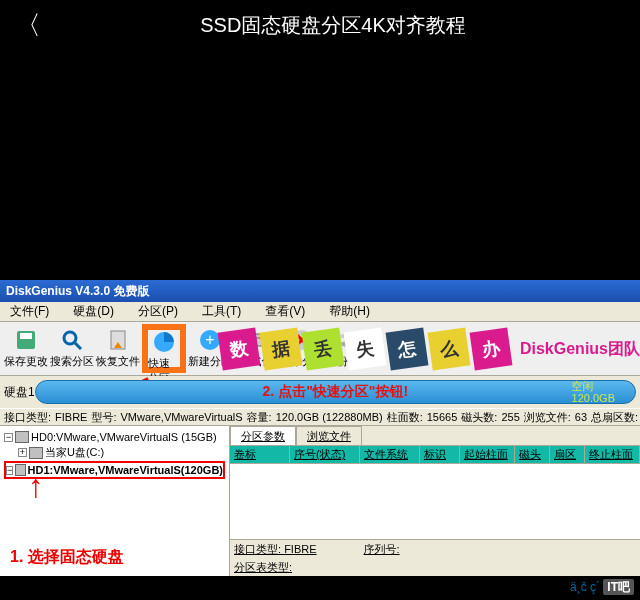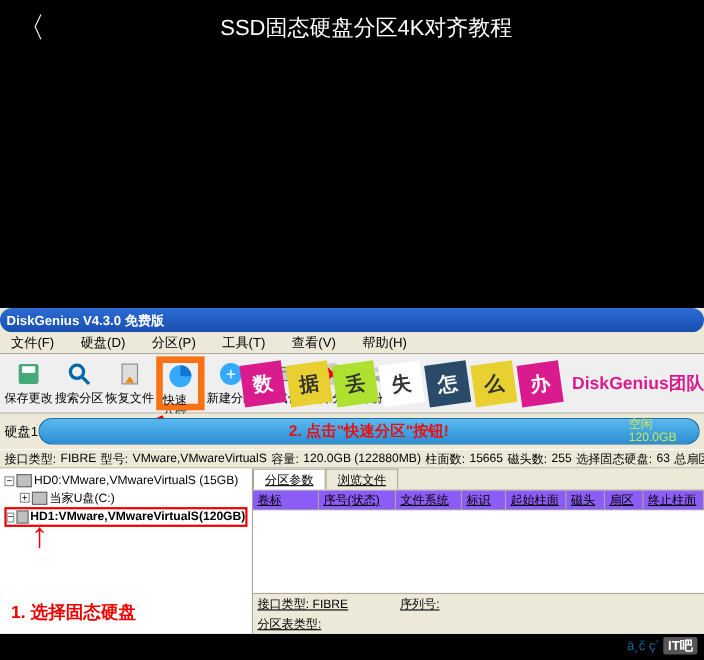--- a/index.html
+++ b/index.html
@@ -2,21 +2,21 @@
 <html><head>
 <meta charset="utf-8">
 <style>
 * { margin: 0; padding: 0; box-sizing: border-box; }
 body { width: 640px; height: 600px; background: #000; font-family: "SimSun", Arial, sans-serif; overflow: hidden; position: relative; }
 .mobile-header { height: 50px; display: flex; align-items: center; padding: 0 15px; color: #fff; }
 .back-chevron { font-size: 26px; font-weight: 200; margin-right: 40px; }
 .mobile-title { font-size: 20px; flex: 1; text-align: center; margin-right: 40px; }
 .black-area { height: 230px; background: #000; }
 .app-window { background: #ece9d8; position: relative; }
-.titlebar { height: 22px; background: linear-gradient(#2b6bd3, #1a4fb0); color: #fff; font-size: 12px; display: flex; align-items: center; padding: 0 6px; font-weight: bold; border-radius: 11px; }
+.titlebar { height: 22px; background: linear-gradient(#2b6bd3, #1a4fb0); color: #fff; font-size: 12px; display: flex; align-items: center; padding: 0 6px; font-weight: bold; }
 .menubar { height: 20px; background: #ece9d8; border-bottom: 1px solid #aca899; display: flex; align-items: center; padding: 0 4px; gap: 12px; font-size: 12px; }
 .menu-item { padding: 0 6px; cursor: default; }
 .toolbar { height: 54px; background: #efefef; border-bottom: 1px solid #aca899; display: flex; padding: 2px 4px; gap: 2px; position: relative; }
 .tool-btn { width: 44px; display: flex; flex-direction: column; align-items: center; justify-content: center; font-size: 11px; gap: 2px; }
 .tool-btn.highlighted { border: 6px solid #f97316; justify-content: space-between; }
 .tool-icon { width: 24px; height: 24px; display: flex; align-items: center; justify-content: center; }
 .tool-icon svg { width: 24px; height: 24px; }
 .banner { position: absolute; right: 0; top: 0; height: 54px; display: flex; align-items: center; }
 .banner-block { width: 38px; height: 38px; transform: rotate(-8deg); margin: 0 2px; display: flex; align-items: center; justify-content: center; font-size: 18px; color: #fff; font-weight: bold; }
 .banner-text { font-size: 16px; color: #d91b8e; font-weight: bold; margin-left: 8px; }
@@ -34,21 +34,21 @@
 .tree-expander { width: 9px; height: 9px; border: 1px solid #888; display: inline-flex; align-items: center; justify-content: center; font-size: 9px; line-height: 1; }
 .tree-drive-icon { width: 14px; height: 12px; background: #c0c0c0; border: 1px solid #666; }
 .tree-indent { margin-left: 14px; }
 .red-arrow-1 { position: absolute; top: 42px; left: 28px; font-size: 32px; color: #e00; font-weight: bold; }
 .annotation-1 { position: absolute; bottom: 8px; left: 10px; color: #e00; font-size: 16px; font-weight: bold; }
 .red-arrow-2 { position: absolute; top: -8px; left: 138px; font-size: 28px; color: #e00; font-weight: bold; transform: rotate(-25deg); }
 .table-panel { flex: 1; display: flex; flex-direction: column; text-decoration: underline; }
 .tab-row { height: 20px; background: #ece9d8; display: flex; font-size: 11px; border-bottom: 1px solid #aca899; }
 .tab { padding: 2px 10px; border: 1px solid #aca899; background: #fff; border-bottom: none; }
 .tab.inactive { background: #ece9d8; }
-.table-header { height: 18px; background: #8b5cf6; display: flex; font-size: 11px; border-bottom: 1px solid #aca899; }
+.table-header { height: 18px; background: #14b8a6; display: flex; font-size: 11px; border-bottom: 1px solid #aca899; }
 .th { border-right: 1px solid #aca899; padding: 1px 4px; white-space: nowrap; }
 .table-body { flex: 1; background: #fff; border-bottom: 1px solid #aca899; }
 .footer-info { height: 18px; background: #ece9d8; font-size: 11px; display: flex; align-items: center; padding: 0 4px; gap: 47px; }
 .watermark { position: absolute; right: 6px; bottom: 4px; font-size: 12px; }
 .wm-red { color: #0369a1; }
 .wm-box { background: #555; color: #fff; padding: 1px 4px; font-weight: bold; border-radius: 2px; }
 </style>
 </head>
 <body>
 
@@ -175,21 +175,21 @@
     <span>接口类型:</span>
       <span>FIBRE</span>
     <span>型号:</span>
       <span>VMware,VMwareVirtualS</span>
     <span>容量:</span>
       <span>120.0GB (122880MB)</span>
     <span>柱面数:</span>
       <span>15665</span>
     <span>磁头数:</span>
       <span>255</span>
-    <span>选择固态硬盘:</span>
+    <span>浏览文件:</span>
       <span>63</span>
     <span>总扇区数:</span>
   </div>
 
   <div class="content-area">
     <div class="tree-panel">
       <div class="tree-row">
         <span class="tree-expander">−</span>
         <span class="tree-drive-icon"></span>
         <span>HD0:VMware,VMwareVirtualS (15GB)</span>

